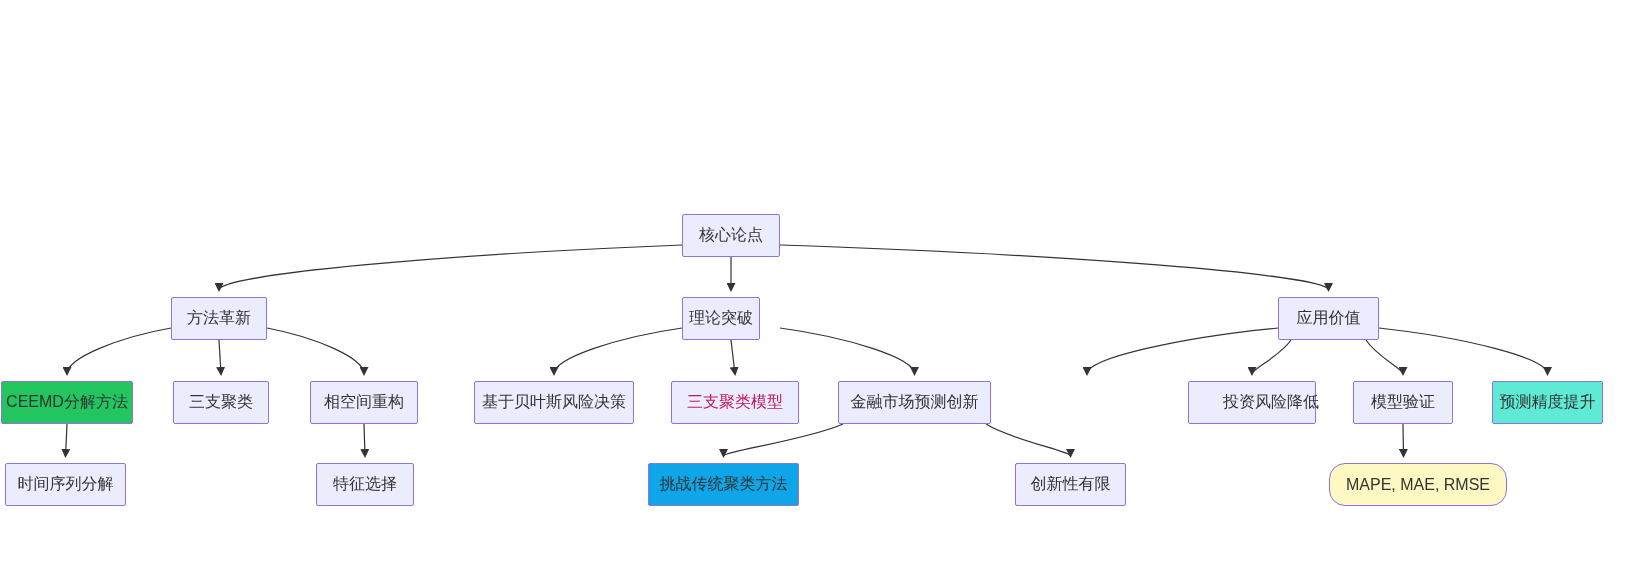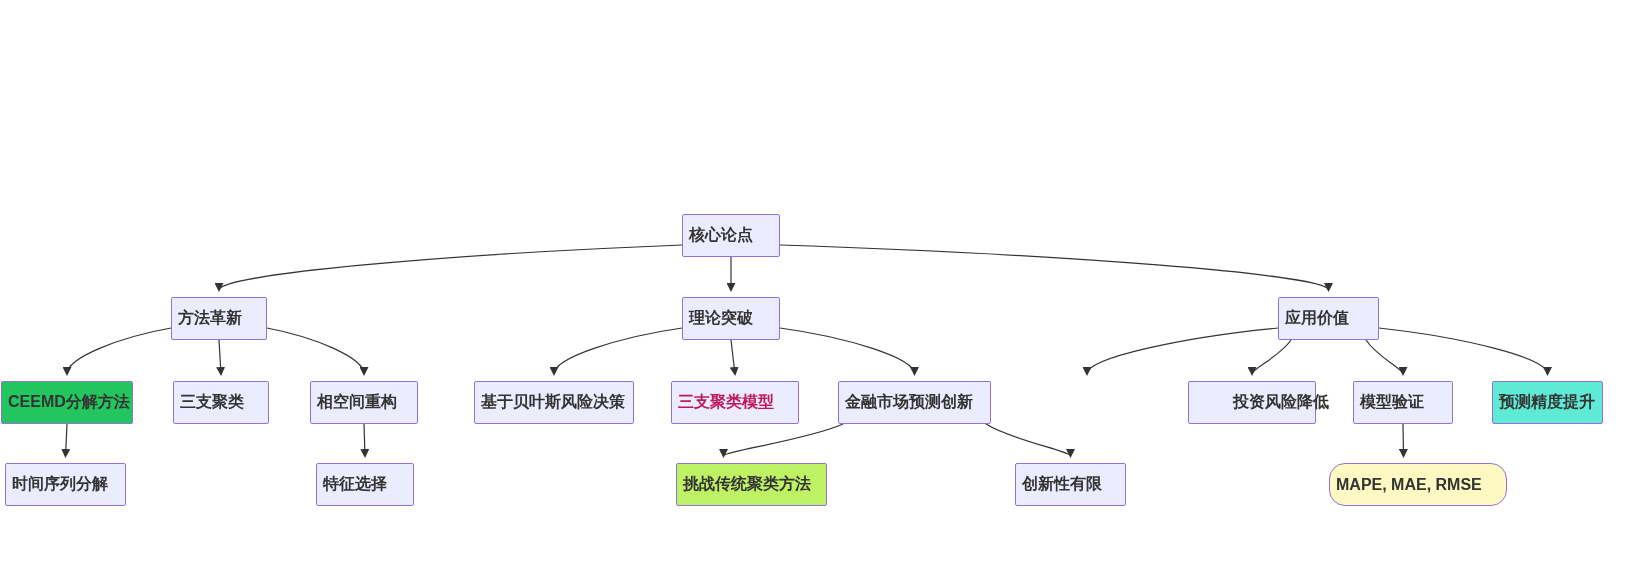--- a/index.html
+++ b/index.html
@@ -21,28 +21,28 @@
     left: 0;
     top: 0;
     z-index: 1;
   }
   .node {
     position: absolute;
     z-index: 2;
     box-sizing: border-box;
     display: flex;
     align-items: center;
+    justify-content: center;
     border-radius: 2px;
     border: 1px solid #9370DB;
     background: #ECECFF;
     font-size: 16px;
     color: #333333;
     white-space: nowrap;
     text-align: center;
-    font-weight: bold;
   }
   .node span {
     display: inline-block;
     padding: 0 6px;
   }
   .edge {
     fill: none;
     stroke: #333333;
     stroke-width: 1.2px;
   }
@@ -78,21 +78,21 @@
         <path d="M1403,424 L1403.5,456" class="edge" stroke="#333333" marker-end="url(#arrow)"></path>
       </g>
   </svg>
 
 <div class="node" style="left: 682px; top: 214px; width: 98px; height: 43px; background: rgb(236, 236, 255); border-color: rgb(147, 112, 219); color: rgb(51, 51, 51);">
       <span>核心论点</span>
     </div>
     <div class="node" style="left: 171px; top: 297px; width: 96px; height: 43px; background: rgb(236, 236, 255); border-color: rgb(147, 112, 219); color: rgb(51, 51, 51);">
       <span>方法革新</span>
     </div>
-    <div class="node" style="left: 682px; top: 297px; width: 98px; height: 43px; background: rgb(236, 236, 255); border-color: rgb(147, 112, 219); color: rgb(51, 51, 51);">
+    <div class="node" style="left: 682px; top: 297px; width: 78px; height: 43px; background: rgb(236, 236, 255); border-color: rgb(147, 112, 219); color: rgb(51, 51, 51);">
       <span>理论突破</span>
     </div>
     <div class="node" style="left: 1278px; top: 297px; width: 101px; height: 43px; background: rgb(236, 236, 255); border-color: rgb(147, 112, 219); color: rgb(51, 51, 51);">
       <span>应用价值</span>
     </div>
     <div class="node" style="left: 1px; top: 381px; width: 132px; height: 43px; background: #22c55e; border-color: rgb(147, 112, 219); color: rgb(51, 51, 51);">
       <span>CEEMD分解方法</span>
     </div>
     <div class="node" style="left: 173px; top: 381px; width: 96px; height: 43px; background: rgb(236, 236, 255); border-color: rgb(147, 112, 219); color: rgb(51, 51, 51);">
       <span>三支聚类</span>
@@ -117,21 +117,21 @@
     </div>
     <div class="node" style="left: 1492px; top: 381px; width: 111px; height: 43px; background: #5eead4; border-color: rgb(147, 112, 219); color: rgb(51, 51, 51);">
       <span>预测精度提升</span>
     </div>
     <div class="node" style="left: 5px; top: 463px; width: 121px; height: 43px; background: rgb(236, 236, 255); border-color: rgb(147, 112, 219); color: rgb(51, 51, 51);">
       <span>时间序列分解</span>
     </div>
     <div class="node" style="left: 316px; top: 463px; width: 98px; height: 43px; background: rgb(236, 236, 255); border-color: rgb(147, 112, 219); color: rgb(51, 51, 51);">
       <span>特征选择</span>
     </div>
-    <div class="node" style="left: 676px; top: 463px; width: 151px; height: 43px; background: #bef264; border-color: rgb(147, 112, 219); color: rgb(51, 51, 51);">
+    <div class="node" style="left: 648px; top: 463px; width: 151px; height: 43px; background: #0ea5e9; border-color: rgb(147, 112, 219); color: rgb(51, 51, 51);">
       <span>挑战传统聚类方法</span>
     </div>
     <div class="node" style="left: 1015px; top: 463px; width: 111px; height: 43px; background: rgb(236, 236, 255); border-color: rgb(147, 112, 219); color: rgb(51, 51, 51);">
       <span>创新性有限</span>
     </div>
     <div class="node" style="left: 1329px; top: 463px; width: 178px; height: 43px; background: #fef9c3; border-color: rgb(147, 112, 219); color: rgb(51, 51, 51); border-radius: 16px;">
       <span>MAPE, MAE, RMSE</span>
     </div>
   </div>
 

